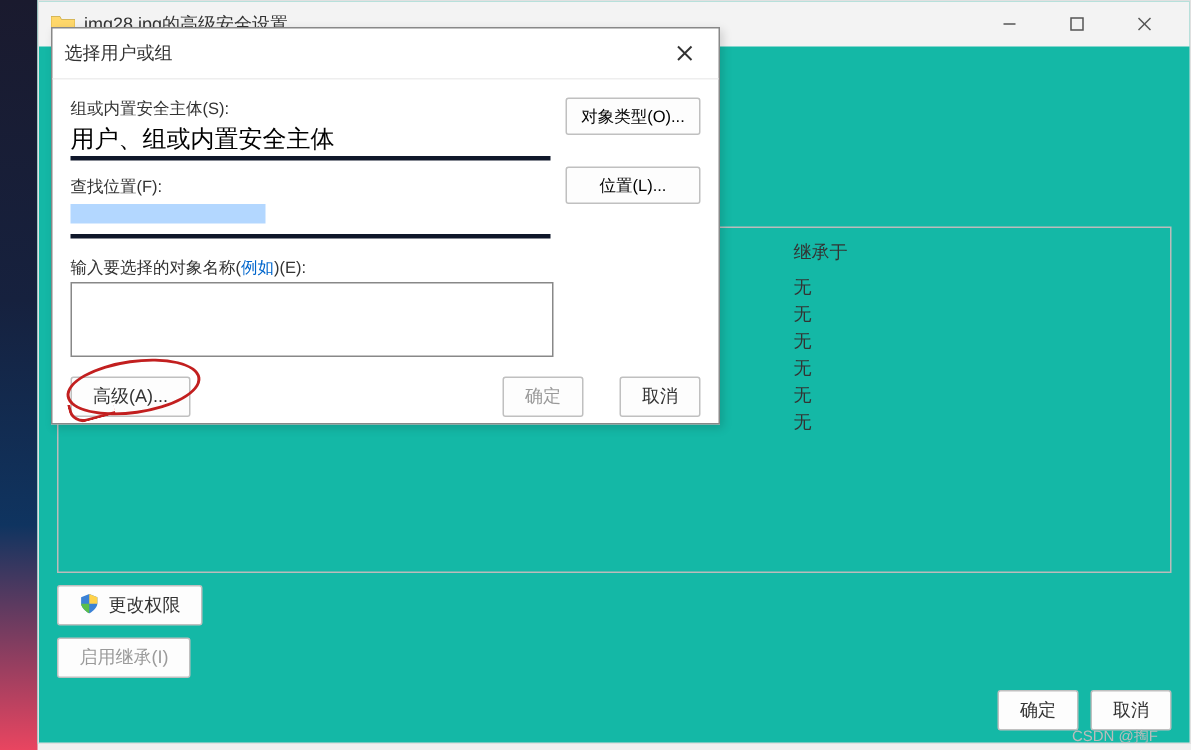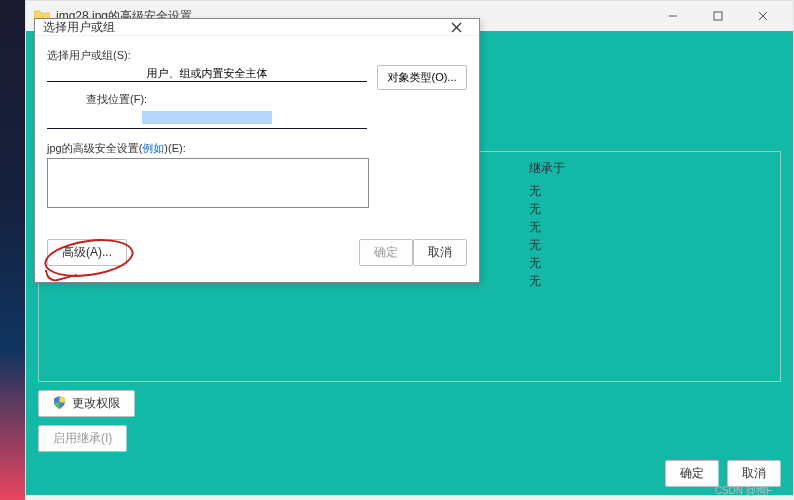--- a/index.html
+++ b/index.html
@@ -18,31 +18,31 @@
 .perm-list-area { border: 1px solid #bbb; height: 300px; margin-top: 110px; position: relative; padding: 10px 14px; font-size: 12px; color: #333; }
 .perm-row { font-size: 12px; line-height: 18px; }
 .btn-row { display: flex; gap: 8px; margin-top: 8px; align-items: flex-start; }
 .btn { background: #fdfdfd; border: 1px solid #c0c0c0; font-size: 12px; padding: 4px 14px; color: #333; cursor: pointer; border-radius: 2px; }
 .btn.disabled { color: #9a9a9a; }
 .shield-icon { display: inline-block; width: 13px; height: 13px; margin-right: 3px; vertical-align: -2px; }
 .shield-icon svg { width: 100%; height: 100%; }
 .footer-btns { margin-top: auto; display: flex; justify-content: flex-end; gap: 8px; padding-top: 8px; }
 
 .dialog { position: absolute; top: 18px; left: 34px; width: 446px; height: 265px; background: #fff; border: 1px solid #888; box-shadow: 2px 2px 6px rgba(0,0,0,0.15); z-index: 10; }
-.dialog-titlebar { height: 17px; display: flex; align-items: center; padding: 0 8px; font-size: 12px; color: #333; border-bottom: 1px solid #eee; }
+.dialog-titlebar { height: 34px; display: flex; align-items: center; padding: 0 8px; font-size: 12px; color: #333; border-bottom: 1px solid #eee; }
 .dialog-close { margin-left: auto; width: 30px; height: 22px; display: flex; align-items: center; justify-content: center; }
 .dialog-close svg { width: 11px; height: 11px; stroke: #333; stroke-width: 1.3; }
 .dialog-body { padding: 8px 12px 10px 12px; font-size: 12px; color: #333; }
 .label-line { font-size: 11px; margin-top: 4px; }
-.underline-field { border: none; border-bottom: 1px solid #0f172a; width: 320px; font-size: 11px; padding: 2px 0; margin-top: 2px; background: transparent; text-align: center; }
+.underline-field { border: none; border-bottom: 3px solid #0f172a; width: 320px; font-size: 16px; padding: 2px 0; margin-top: 2px; background: transparent; }
 .highlighted { background: #b3d7ff; display: inline-block; width: 130px; height: 13px; }
 .side-btn { position: absolute; right: 12px; width: 90px; padding: 4px 0; font-size: 11px; text-align: center; border: 1px solid #c0c0c0; background: #fdfdfd; border-radius: 2px; }
 .link-text { color: #0066cc; }
 .textarea { width: 322px; height: 50px; border: 1px solid #888; margin-top: 2px; resize: none; font-size: 12px; padding: 3px; }
-.dialog-footer { display: flex; gap: 0; align-items: center; margin-top: 28px; }
+.dialog-footer { display: flex; gap: 24px; align-items: center; margin-top: 10px; }
 .dialog-footer .spacer { flex: 1; }
 .adv-circle { position: absolute; left: 44px; top: 240px; width: 90px; height: 36px; border: 2px solid #c21f1f; border-radius: 50%; transform: rotate(-8deg); z-index: 20; pointer-events: none; }
 .adv-tail { position: absolute; left: 46px; top: 266px; width: 30px; height: 14px; border-left: 2px solid #c21f1f; border-bottom: 2px solid #c21f1f; border-radius: 0 0 0 10px; transform: rotate(-15deg); z-index: 20; pointer-events: none; }
 .watermark { position: absolute; bottom: 2px; right: 22px; font-size: 10px; color: #bbb; z-index: 30; }
 .perm-col-label { position: absolute; left: 490px; top: 8px; font-size: 12px; }
 </style>
 </head>
 <body>
 
 <div class="desktop-bg"></div>
@@ -110,29 +110,30 @@
   <div class="dialog-titlebar">
     <span>选择用户或组</span>
     <div class="dialog-close">
       <svg viewBox="0 0 11 11">
           <line x1="1" y1="1" x2="10" y2="10"></line>
           <line x1="10" y1="1" x2="1" y2="10"></line>
         </svg>
     </div>
   </div>
   <div class="dialog-body">
-    <div class="label-line">选择用户或组(S):</div>
+    <div class="label-line">组或内置安全主体(S):</div>
     <input class="underline-field" readonly="" value="用户、组或内置安全主体" style="">
     <button class="side-btn" style="top:46px;">对象类型(O)...</button>
 
-    <div class="label-line" style="margin-top:10px;margin-left:39px;">查找位置(F):</div>
+    <div class="label-line" style="margin-top:10px;">查找位置(F):</div>
     <div class="underline-field"><span class="highlighted"></span></div>
+    <button class="side-btn" style="top:92px;">位置(L)...</button>
 
     <div class="label-line" style="margin-top:12px;">
-      <span>jpg的高级安全设置(</span><span class="link-text">例如</span><span>)(E):</span>
+      <span>输入要选择的对象名称(</span><span class="link-text">例如</span><span>)(E):</span>
     </div>
     <textarea class="textarea" style=""></textarea>
 
     <div class="dialog-footer">
       <button class="btn">高级(A)...</button>
       <div class="spacer"></div>
       <button class="btn disabled">确定</button>
       <button class="btn">取消</button>
     </div>
   </div>

